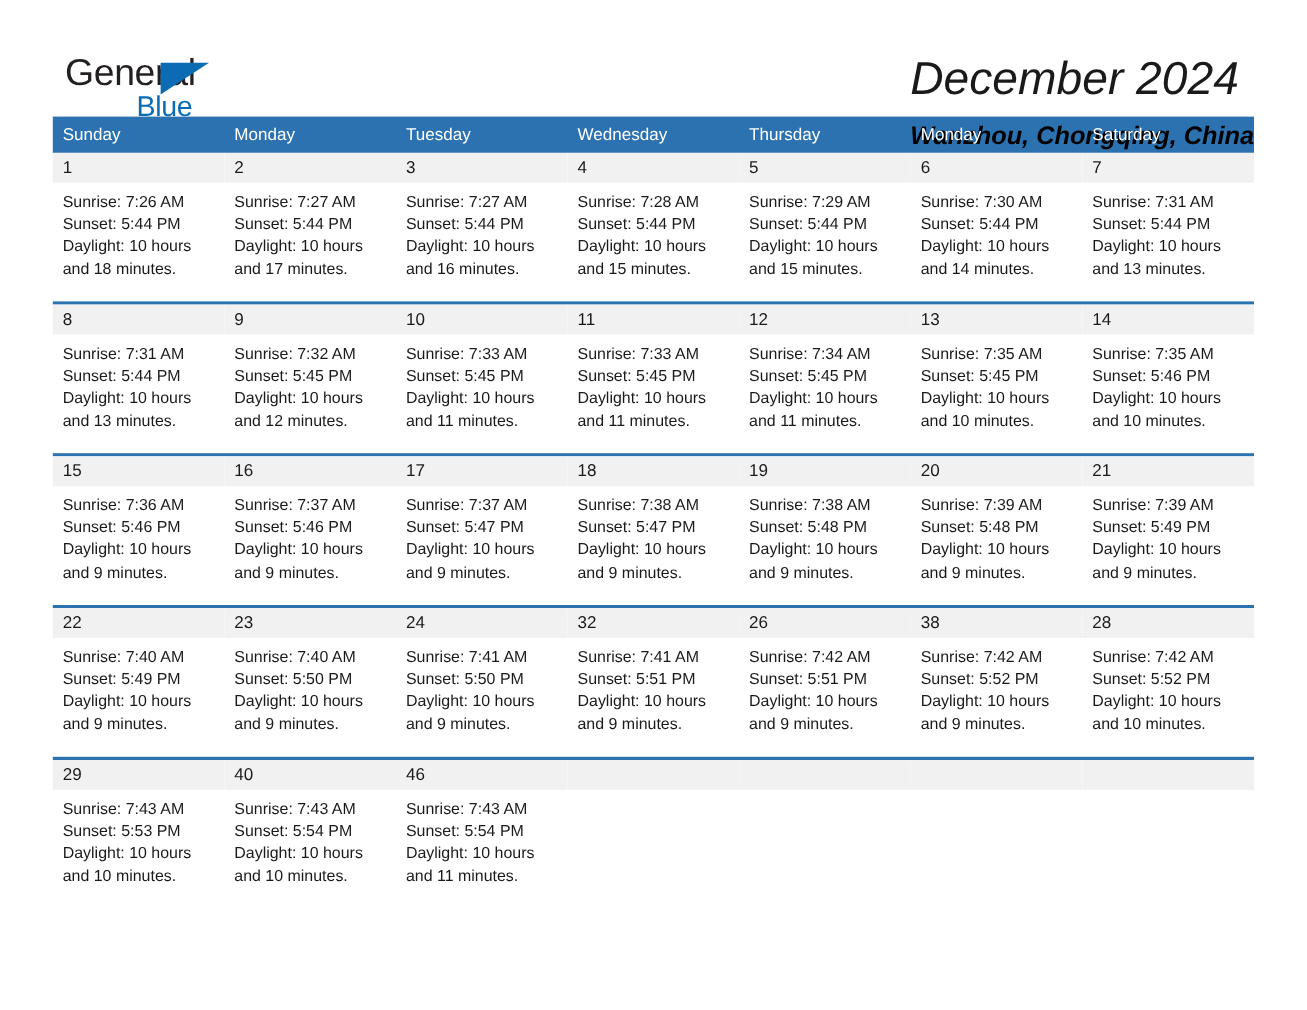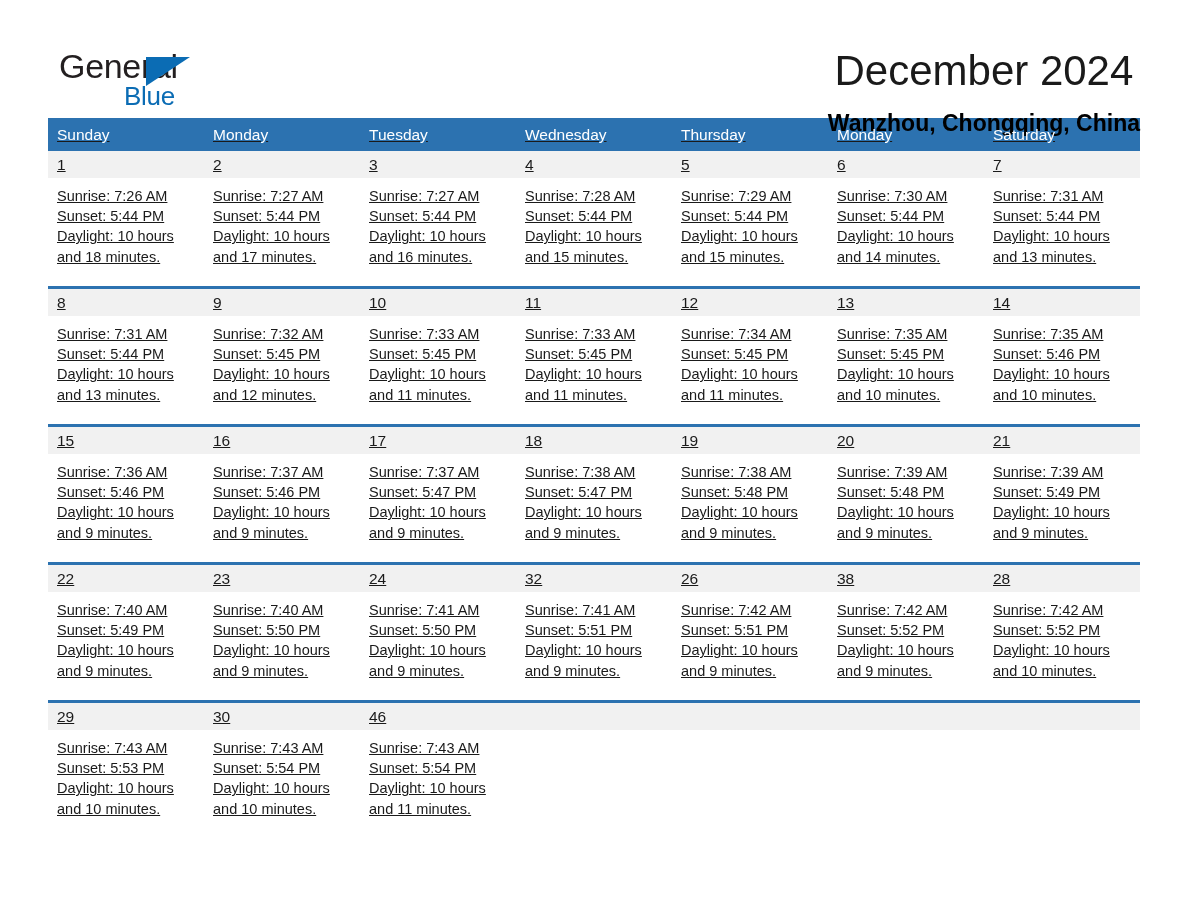--- a/index.html
+++ b/index.html
@@ -60,44 +60,44 @@
     position: absolute;
     left: 76px;
     top: 30px;
     font-size: 26px;
     letter-spacing: -0.3px;
     color: #0b6cb4;
     line-height: 40px;
     white-space: nowrap;
   }
   .titles {
-    text-align: center;
+    text-align: left;
     flex: none;
+    font-style: italic;
   }
   .cal-title {
     font-size: 42px;
     font-weight: normal;
     color: #1a1a1a;
     line-height: 50px;
     white-space: nowrap;
   }
   .cal-subtitle {
     font-size: 23px;
     font-weight: bold;
     color: #000000;
     line-height: 30px;
     margin-top: 12px;
     white-space: nowrap;
   }
 
   
   .calendar {
     width: 1092px;
-    margin-top: 14px;
-    text-decoration: underline;
+    margin-top: 2px;
   }
   .weekdays {
     display: grid;
     grid-template-columns: repeat(7, 1fr);
     background: #2C72B0;
     height: 33px;
   }
   .weekday {
     color: #ffffff;
     font-size: 15.5px;
@@ -445,21 +445,21 @@
           <div class="cell">
             <div class="daynum">29</div>
             <div class="cell-body">
               <div class="cell-line">Sunrise: 7:43 AM</div>
               <div class="cell-line">Sunset: 5:53 PM</div>
               <div class="cell-line">Daylight: 10 hours</div>
               <div class="cell-line">and 10 minutes.</div>
             </div>
           </div>
           <div class="cell">
-            <div class="daynum">30</div>
+            <div class="daynum">40</div>
             <div class="cell-body">
               <div class="cell-line">Sunrise: 7:43 AM</div>
               <div class="cell-line">Sunset: 5:54 PM</div>
               <div class="cell-line">Daylight: 10 hours</div>
               <div class="cell-line">and 10 minutes.</div>
             </div>
           </div>
           <div class="cell">
             <div class="daynum">46</div>
             <div class="cell-body">

